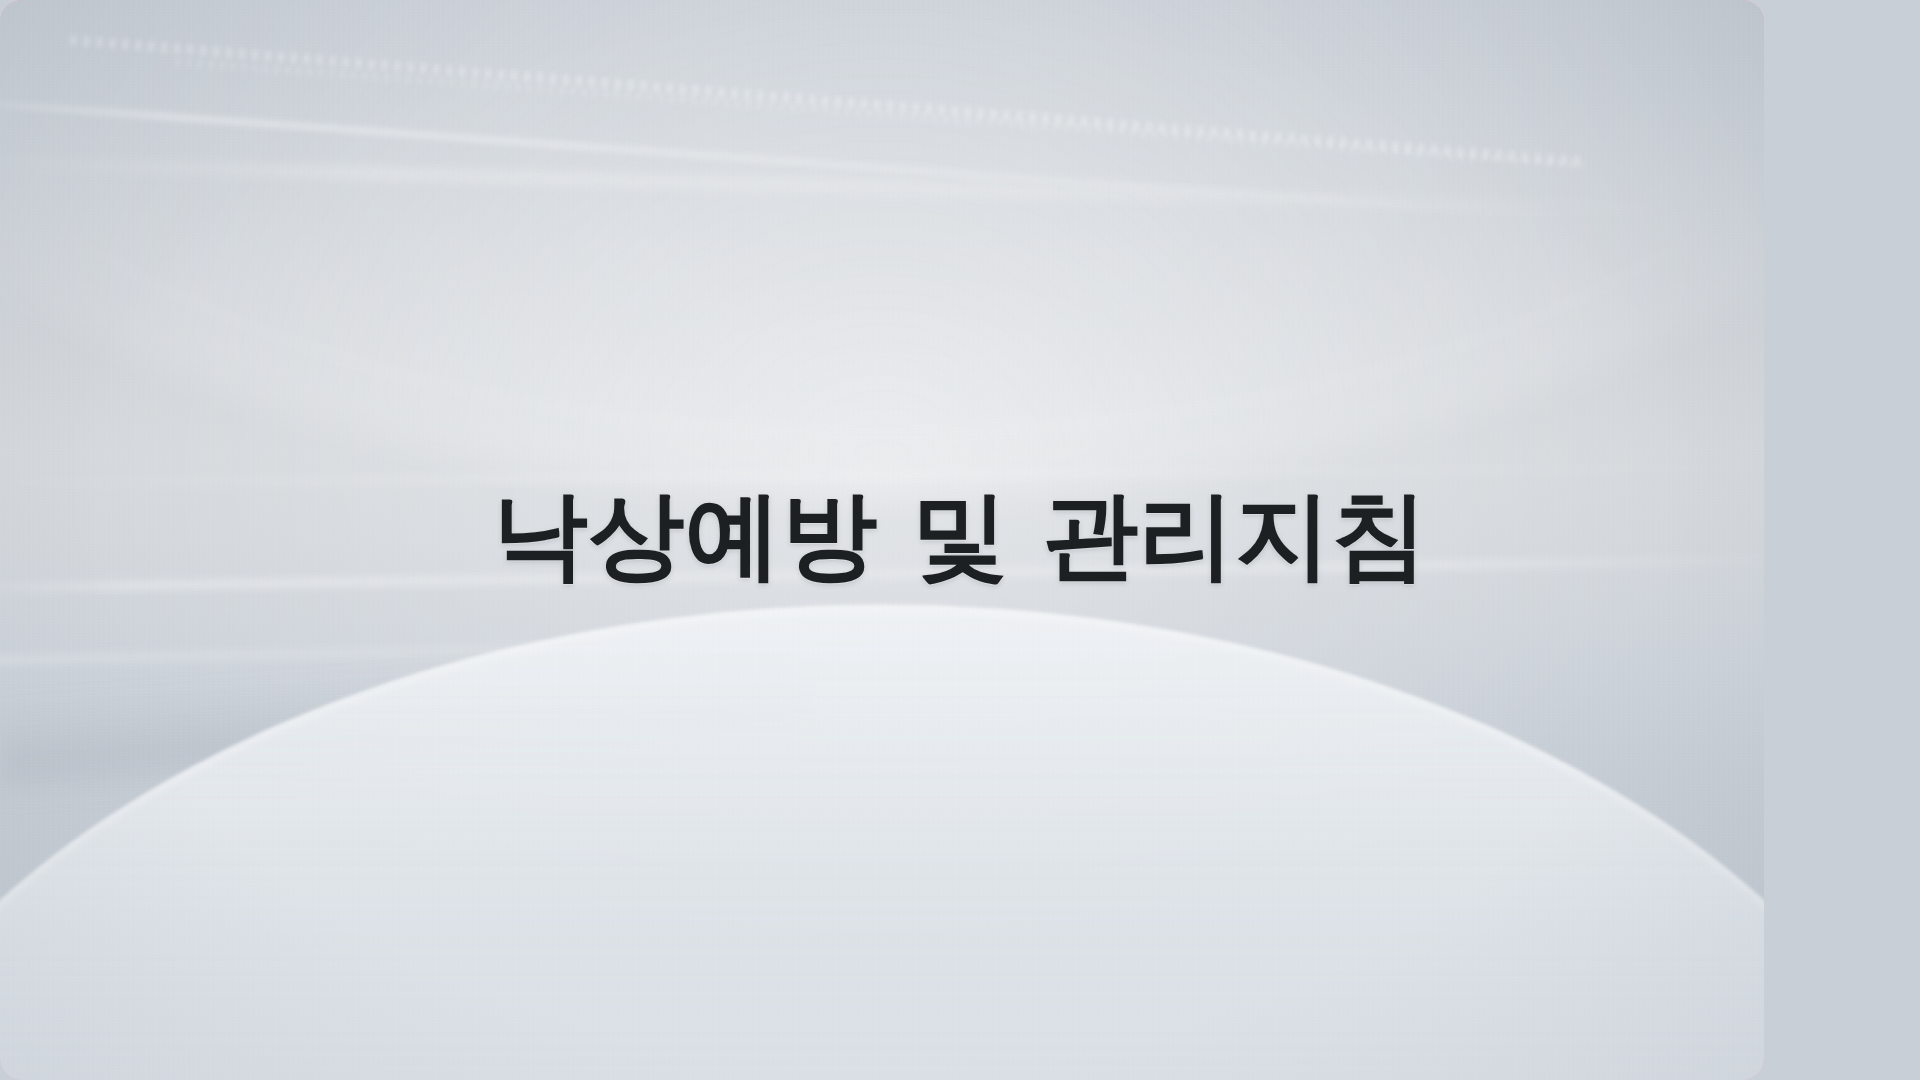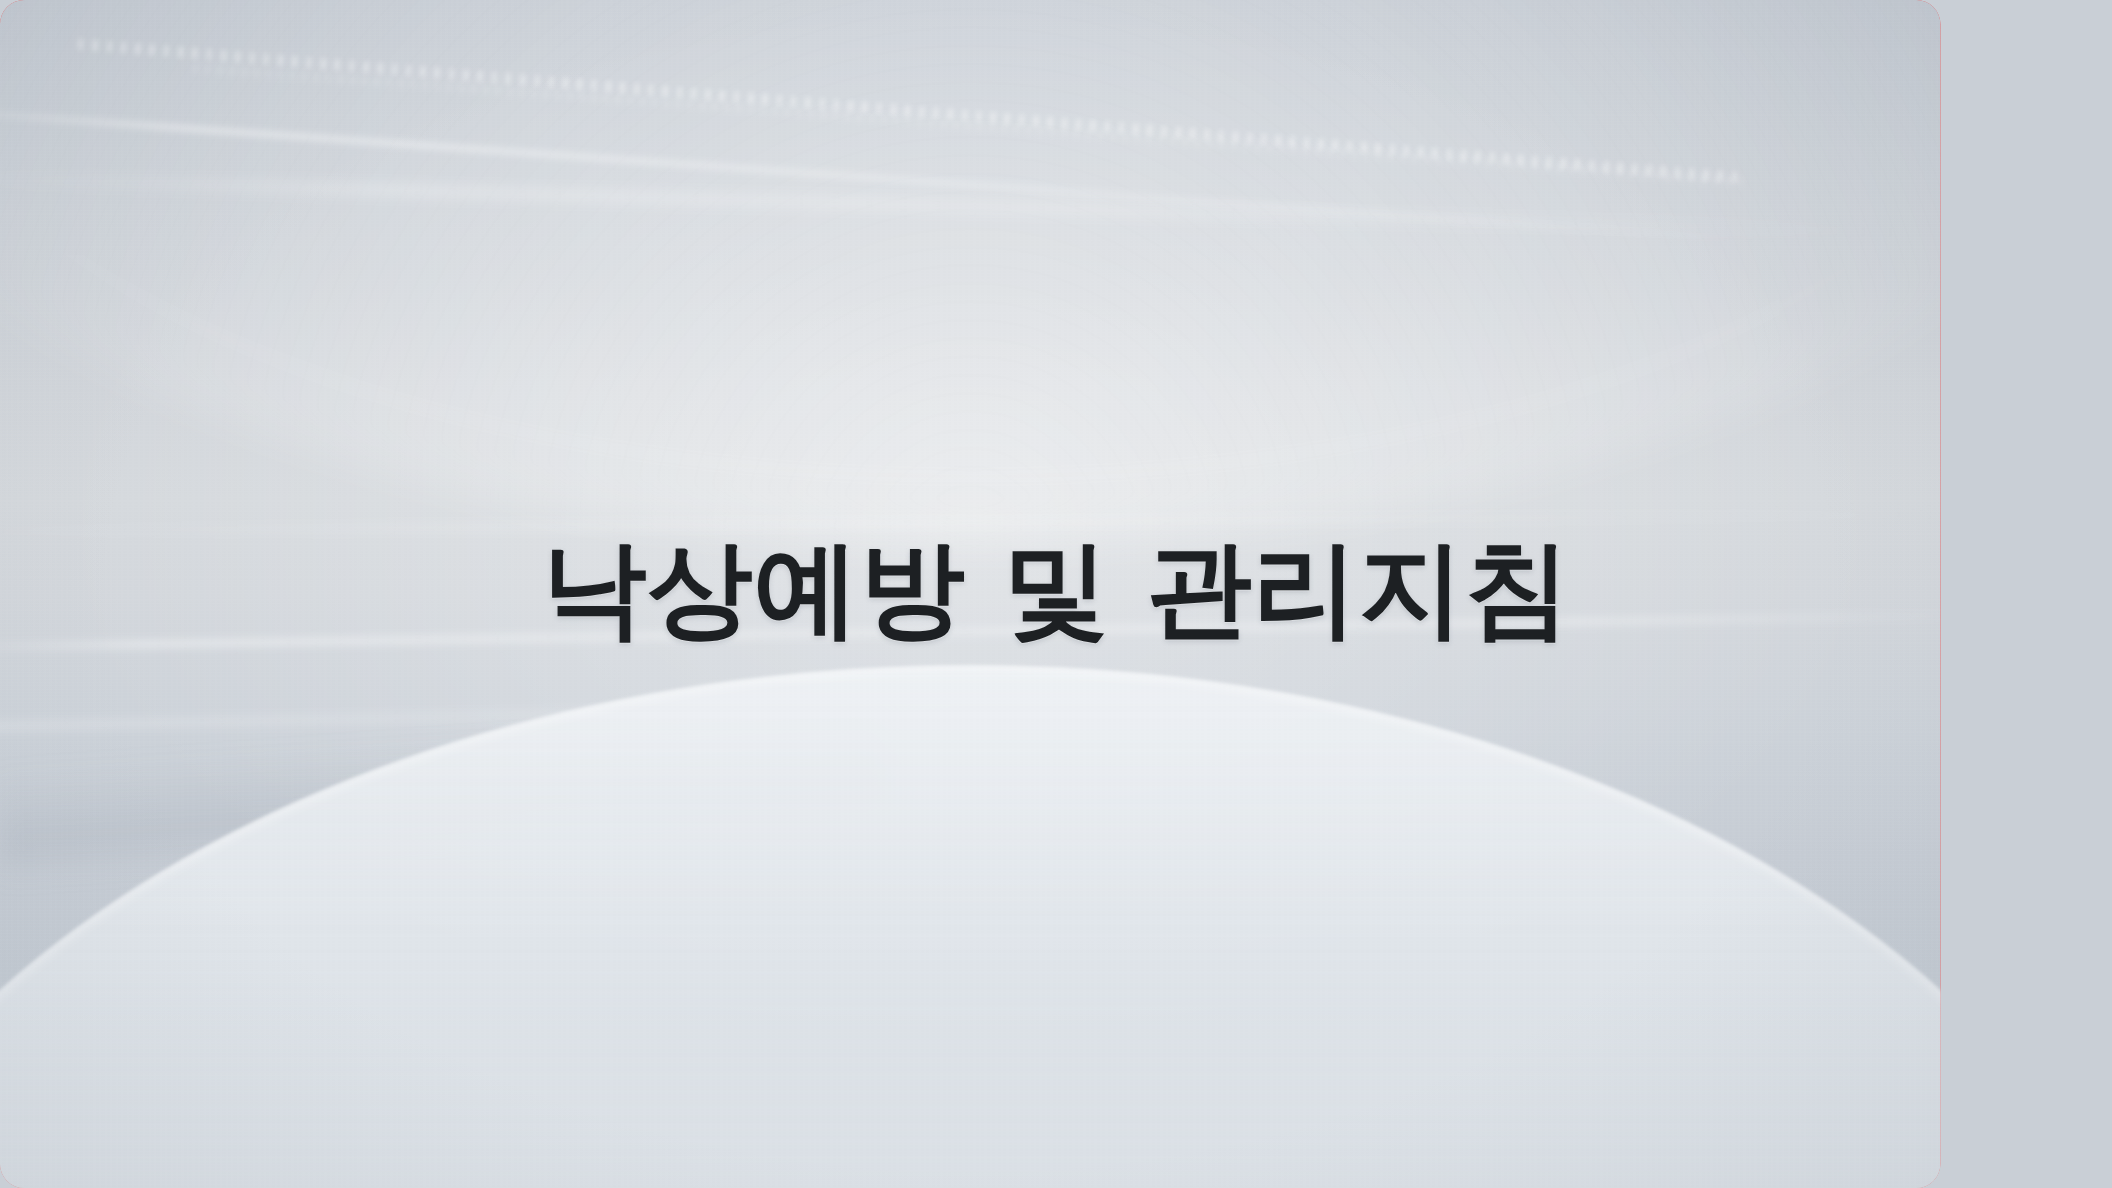--- a/index.html
+++ b/index.html
@@ -12,21 +12,21 @@
     background: #c9cfd6;
     font-family: "Liberation Sans", "DejaVu Sans", sans-serif;
   }
 
   
   #title-card {
     position: relative;
     width: 1764px;
     height: 1080px;
     overflow: hidden;
-    background: #ef4444;
+    background: #fca5a5;
     border-radius: 22px;
   }
 
   
   .bg-base {
     position: absolute;
     inset: 0;
     background:
       linear-gradient(180deg,
         #c6ccd4 0%,

